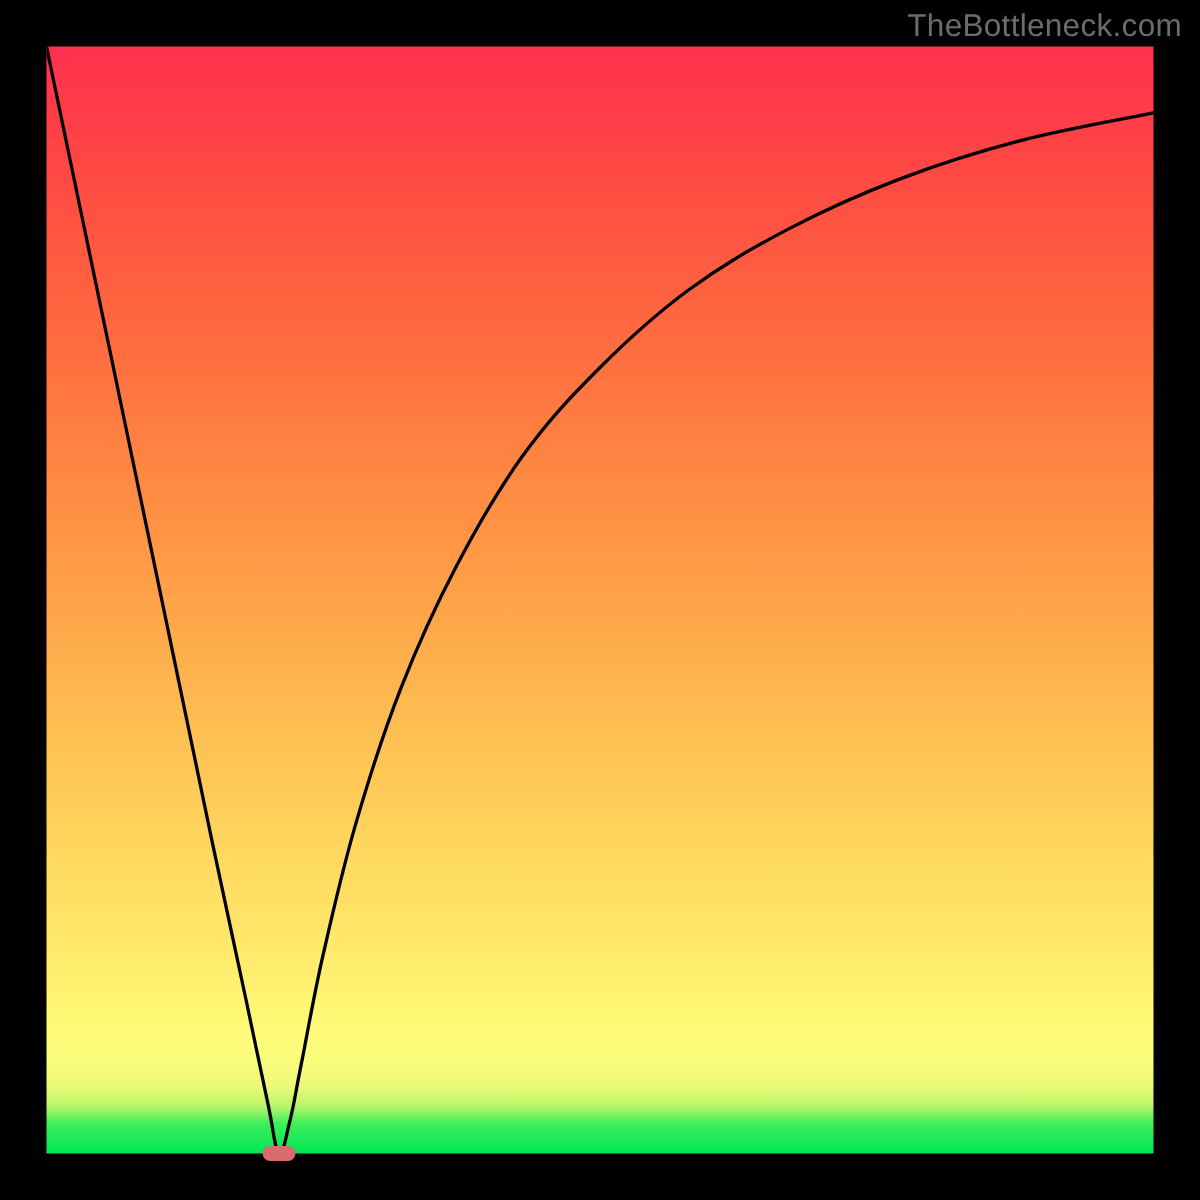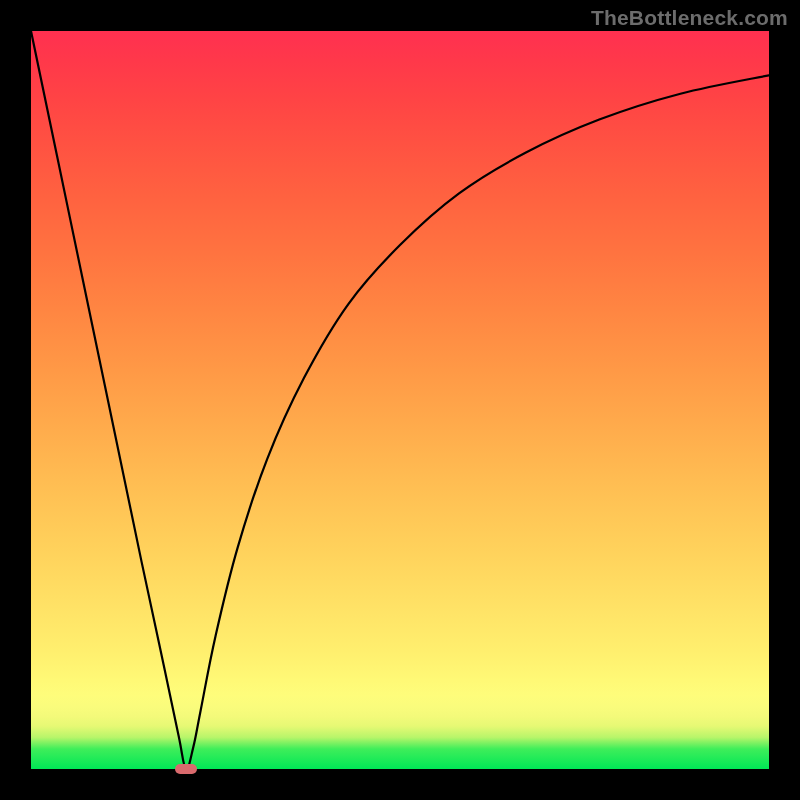--- a/index.html
+++ b/index.html
@@ -47,21 +47,21 @@
       #ff384a 96%,
       #ff3050 100%
     );
   }
   .watermark {
     position: absolute;
     top: 6px;
     right: 12px;
     color: #6c6c6c;
     font-size: 21px;
-    font-weight: 700;
+    font-weight: 400;
     letter-spacing: 0.2px;
     user-select: none;
   }
   .curve-svg {
     position: absolute;
     left: 0;
     top: 0;
     width: 738px;
     height: 738px;
   }

